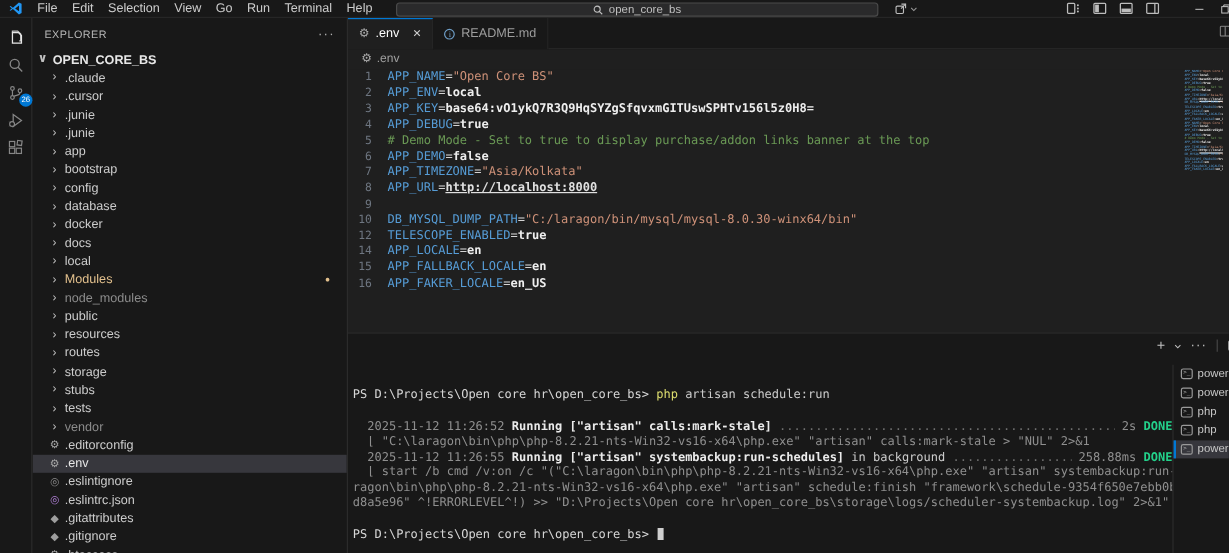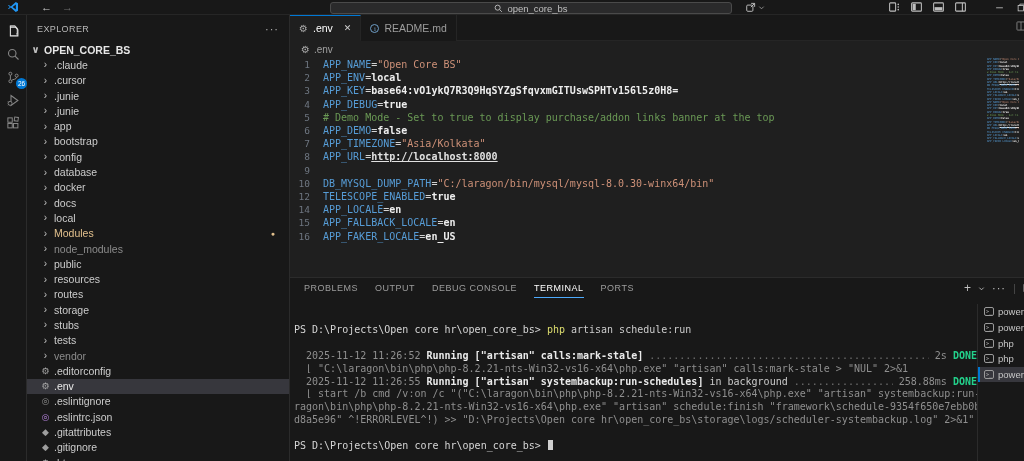--- a/index.html
+++ b/index.html
@@ -111,20 +111,30 @@
 
   svg { display:block; }
 </style>
 </head>
 <body>
 
 <div id="titlebar">
   <svg id="vscode-logo" viewBox="0 0 24 24">
     <path fill="#2196f3" d="M17.5 2 L7.5 10.8 L3.7 7.9 L2 8.8 L5.8 12 L2 15.2 L3.7 16.1 L7.5 13.2 L17.5 22 L22 19.7 V4.3 Z M17.7 7.2 V16.8 L11.2 12 Z"></path>
   </svg>
+  <div id="menubar" style="display: flex;">
+      <span class="menu-item">File</span>
+      <span class="menu-item">Edit</span>
+      <span class="menu-item">Selection</span>
+      <span class="menu-item">View</span>
+      <span class="menu-item">Go</span>
+      <span class="menu-item">Run</span>
+      <span class="menu-item">Terminal</span>
+      <span class="menu-item">Help</span>
+    </div>
   <div class="nav-arrows">
     <span>←</span>
     <span class="nav-fwd">→</span>
   </div>
   <div id="cmd-center">
     <svg width="9" height="9" viewBox="0 0 16 16">
         <circle cx="6.5" cy="6.5" r="4.5" fill="none" stroke="#c0c0c0" stroke-width="1.6"></circle>
         <line x1="10" y1="10" x2="14" y2="14" stroke="#c0c0c0" stroke-width="1.6"></line>
       </svg>
     <span>open_core_bs</span>
@@ -403,27 +413,20 @@
     <div class="mm-line"></div>
     <div class="mm-line"><span class="seg-k">TELESCOPE_ENABLED</span><span class="seg-o">=</span><span class="seg-v">true</span></div>
     <div class="mm-line"></div>
     <div class="mm-line"><span class="seg-k">APP_LOCALE</span><span class="seg-o">=</span><span class="seg-v">en</span></div>
     <div class="mm-line"><span class="seg-k">APP_FALLBACK_LOCALE</span><span class="seg-o">=</span><span class="seg-v">en</span></div>
     <div class="mm-line"><span class="seg-k">APP_FAKER_LOCALE</span><span class="seg-o">=</span><span class="seg-v">en_US</span></div>
     <div class="mm-line"></div>
   </div>
 
 <div id="panel">
-  <div id="panel-tabs">
-      <span class="ptab">PROBLEMS</span>
-      <span class="ptab">OUTPUT</span>
-      <span class="ptab">DEBUG CONSOLE</span>
-      <span class="ptab active">TERMINAL</span>
-      <span class="ptab">PORTS</span>
-    </div>
   <div id="panel-actions">
     <span style="font-size:12px;">+</span>
     <svg width="7" height="7" viewBox="0 0 16 16">
         <path d="M3 6 l5 5 5-5" fill="none" stroke="#c0c0c0" stroke-width="2"></path>
       </svg>
     <span style="letter-spacing:1px;">···</span>
     <span class="p-sep">|</span>
     <svg width="10" height="10" viewBox="0 0 16 16">
         <rect x="1.5" y="1.5" width="13" height="13" rx="1" fill="none" stroke="#c0c0c0" stroke-width="1.3"></rect>
         <line x1="8" y1="1.5" x2="8" y2="14.5" stroke="#c0c0c0" stroke-width="1.3"></line>

